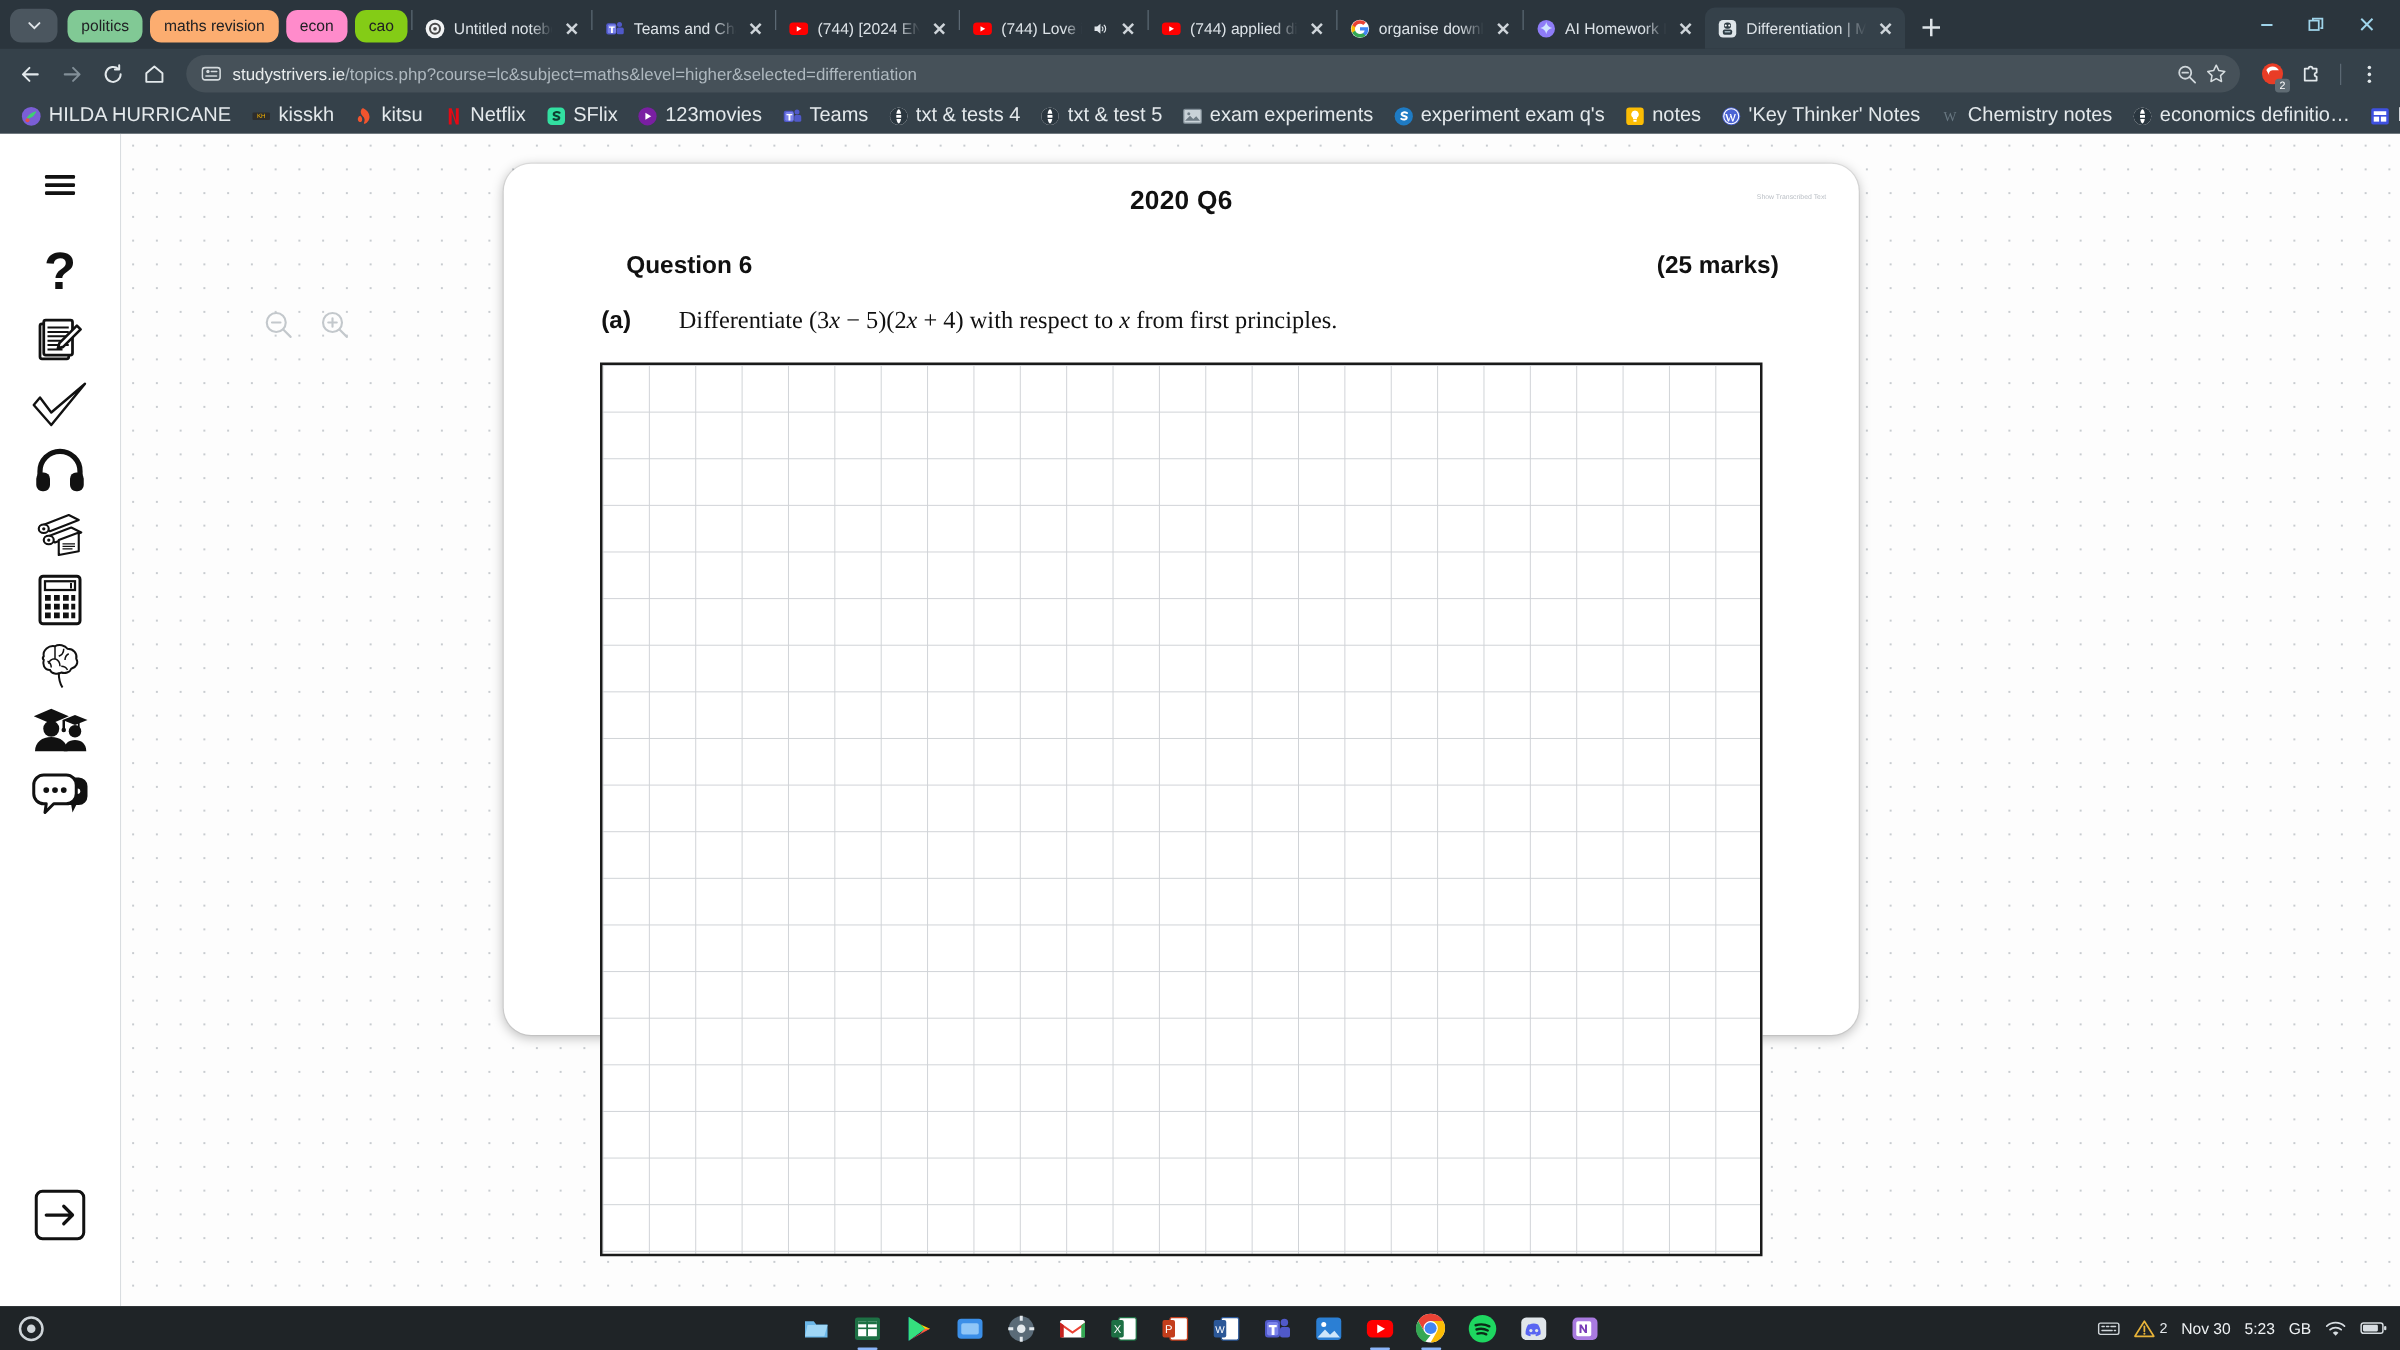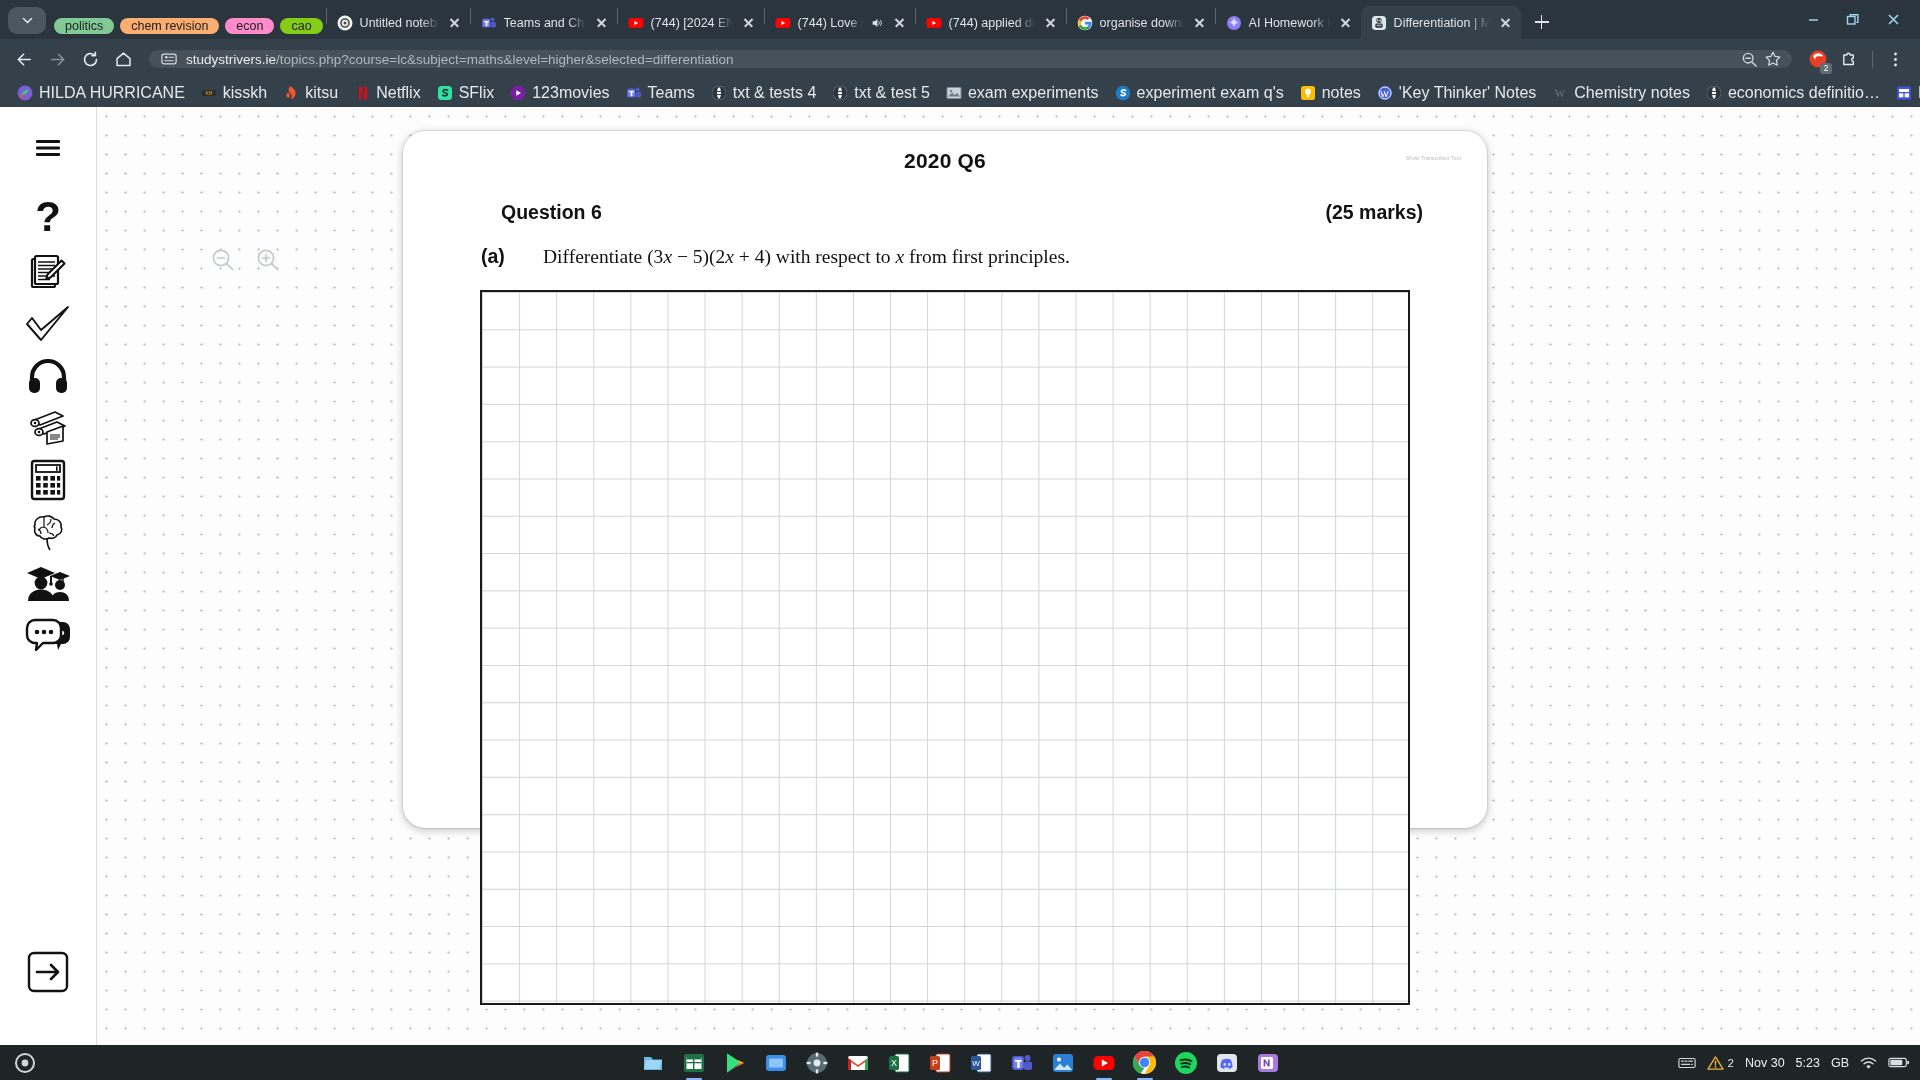--- a/index.html
+++ b/index.html
@@ -9,21 +9,21 @@
     font-family: "Liberation Sans", sans-serif;
     background: #1f2427;
   }
 
   
   .browser { width: 1920px; height: 1045px; background: #35414a; display: flex; flex-direction: column; }
 
   
   .tabstrip { height: 39px; background: #2b353d; display: flex; align-items: flex-end; padding-left: 4px; position: relative; }
   .tabgroup-chip {
-    height: 16px; display: flex; align-items: center; justify-content: center;
+    height: 26px; display: flex; align-items: center; justify-content: center;
     border-radius: 9px; margin: 0 3px 5px 3px; padding: 0 11px;
     font-size: 12.5px; color: #202124; white-space: nowrap; font-weight: 400;
   }
   .chip-collapse {
     width: 38px; height: 27px; background: #4b565f; border-radius: 9px;
     margin: 0 5px 5px 4px; display: flex; align-items: center; justify-content: center;
   }
   .chip-collapse svg { width: 13px; height: 13px; }
   .tab {
     height: 33px; display: flex; align-items: center; gap: 7px;
@@ -50,21 +50,21 @@
   .newtab::before, .newtab::after { content: ""; position: absolute; background: #dde3e8; }
   .newtab::before { left: 7px; top: 13.2px; width: 14px; height: 1.7px; }
   .newtab::after  { left: 13.2px; top: 7px; width: 1.7px; height: 14px; }
   .wincontrols { margin-left: auto; display: flex; align-items: center; height: 39px; padding-right: 8px; gap: 2px; }
   .wc { width: 38px; height: 30px; display: flex; align-items: center; justify-content: center; }
 
   
   .toolbar { height: 40px; display: flex; align-items: center; padding: 0 9px; gap: 2px; }
   .tb-btn { width: 31px; height: 31px; display: flex; align-items: center; justify-content: center; border-radius: 50%; flex: 0 0 31px; }
   .omnibox {
-    flex: 1 1 auto; height: 18px; background: #465159; border-radius: 15px;
+    flex: 1 1 auto; height: 30px; background: #465159; border-radius: 15px;
     display: flex; align-items: center; padding: 0 8px 0 12px; margin: 0 8px; gap: 9px;
     min-width: 0;
   }
   .omni-url { font-size: 13.5px; color: #e8eced; white-space: nowrap; overflow: hidden; }
   .omni-url .dim { color: #aeb8bf; }
   .omni-right { margin-left: auto; display: flex; align-items: center; gap: 6px; padding-right: 2px; }
   .tb-right { display: flex; align-items: center; gap: 1px; }
   .ext-badge { position: relative; width: 31px; height: 31px; display: flex; align-items: center; justify-content: center; }
   .badge-num {
     position: absolute; right: 1px; bottom: 1px; background: #5f6b73; color: #fff;
@@ -154,21 +154,21 @@
     <div class="chip-collapse">
       <svg viewBox="0 0 16 16">
           <path d="M3 5.5 L8 10.5 L13 5.5" stroke="#dfe4e8" stroke-width="1.9" fill="none" stroke-linecap="round"></path>
         </svg>
     </div>
 
     <div class="tabgroup-chip" style="background:#81c995">
       <span>politics</span>
     </div>
     <div class="tabgroup-chip" style="background:#fcad70">
-      <span>chem revision</span>
+      <span>maths revision</span>
     </div>
     <div class="tabgroup-chip" style="background:#ff8bcb">
       <span>econ</span>
     </div>
     <div class="tabgroup-chip" style="background:#84cc16">
       <span>cao</span>
     </div>
 
     <div class="tab-sep"></div>
 

